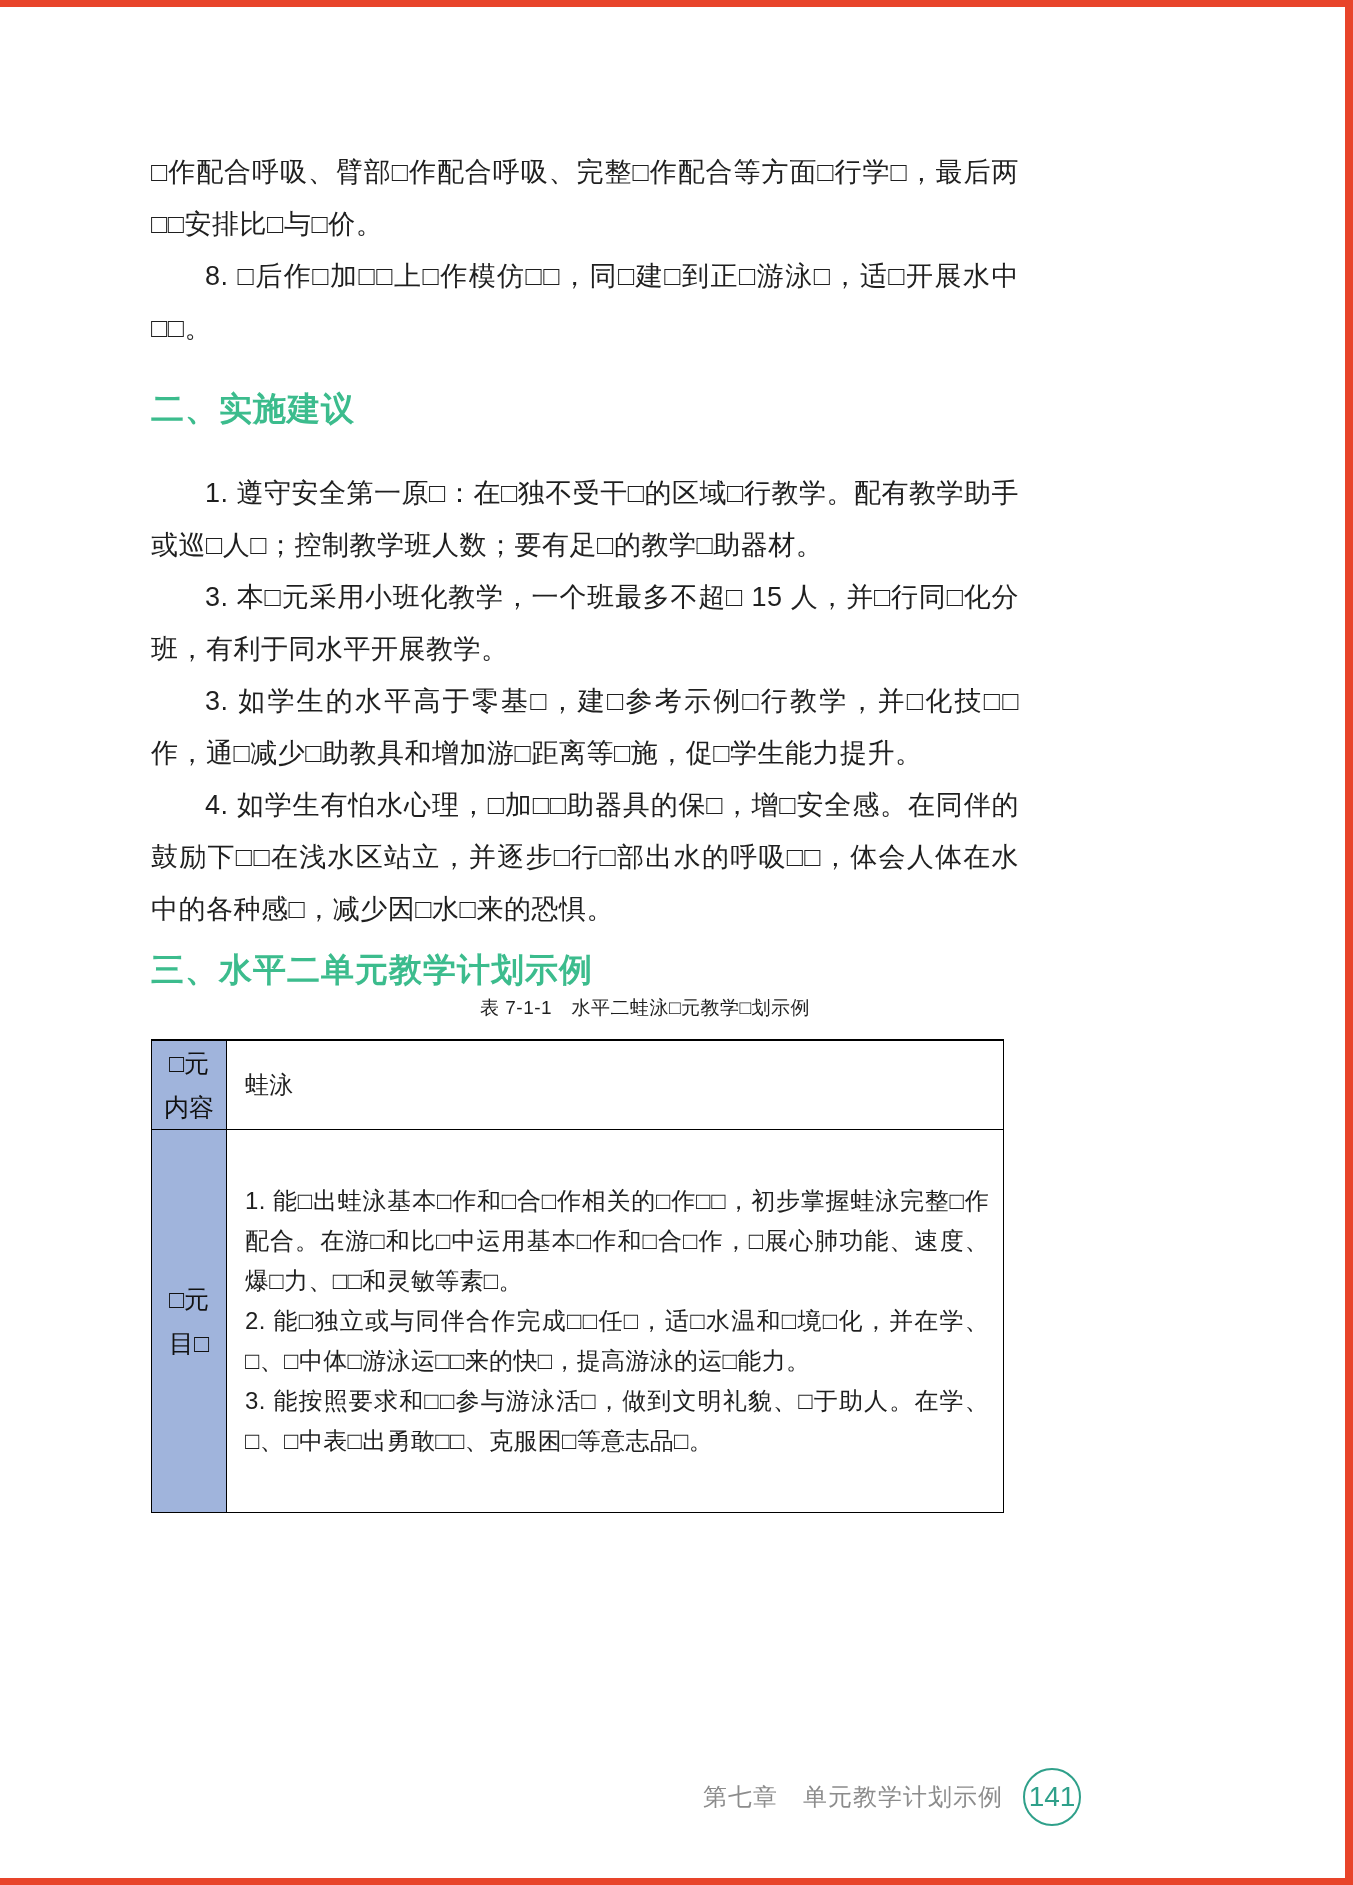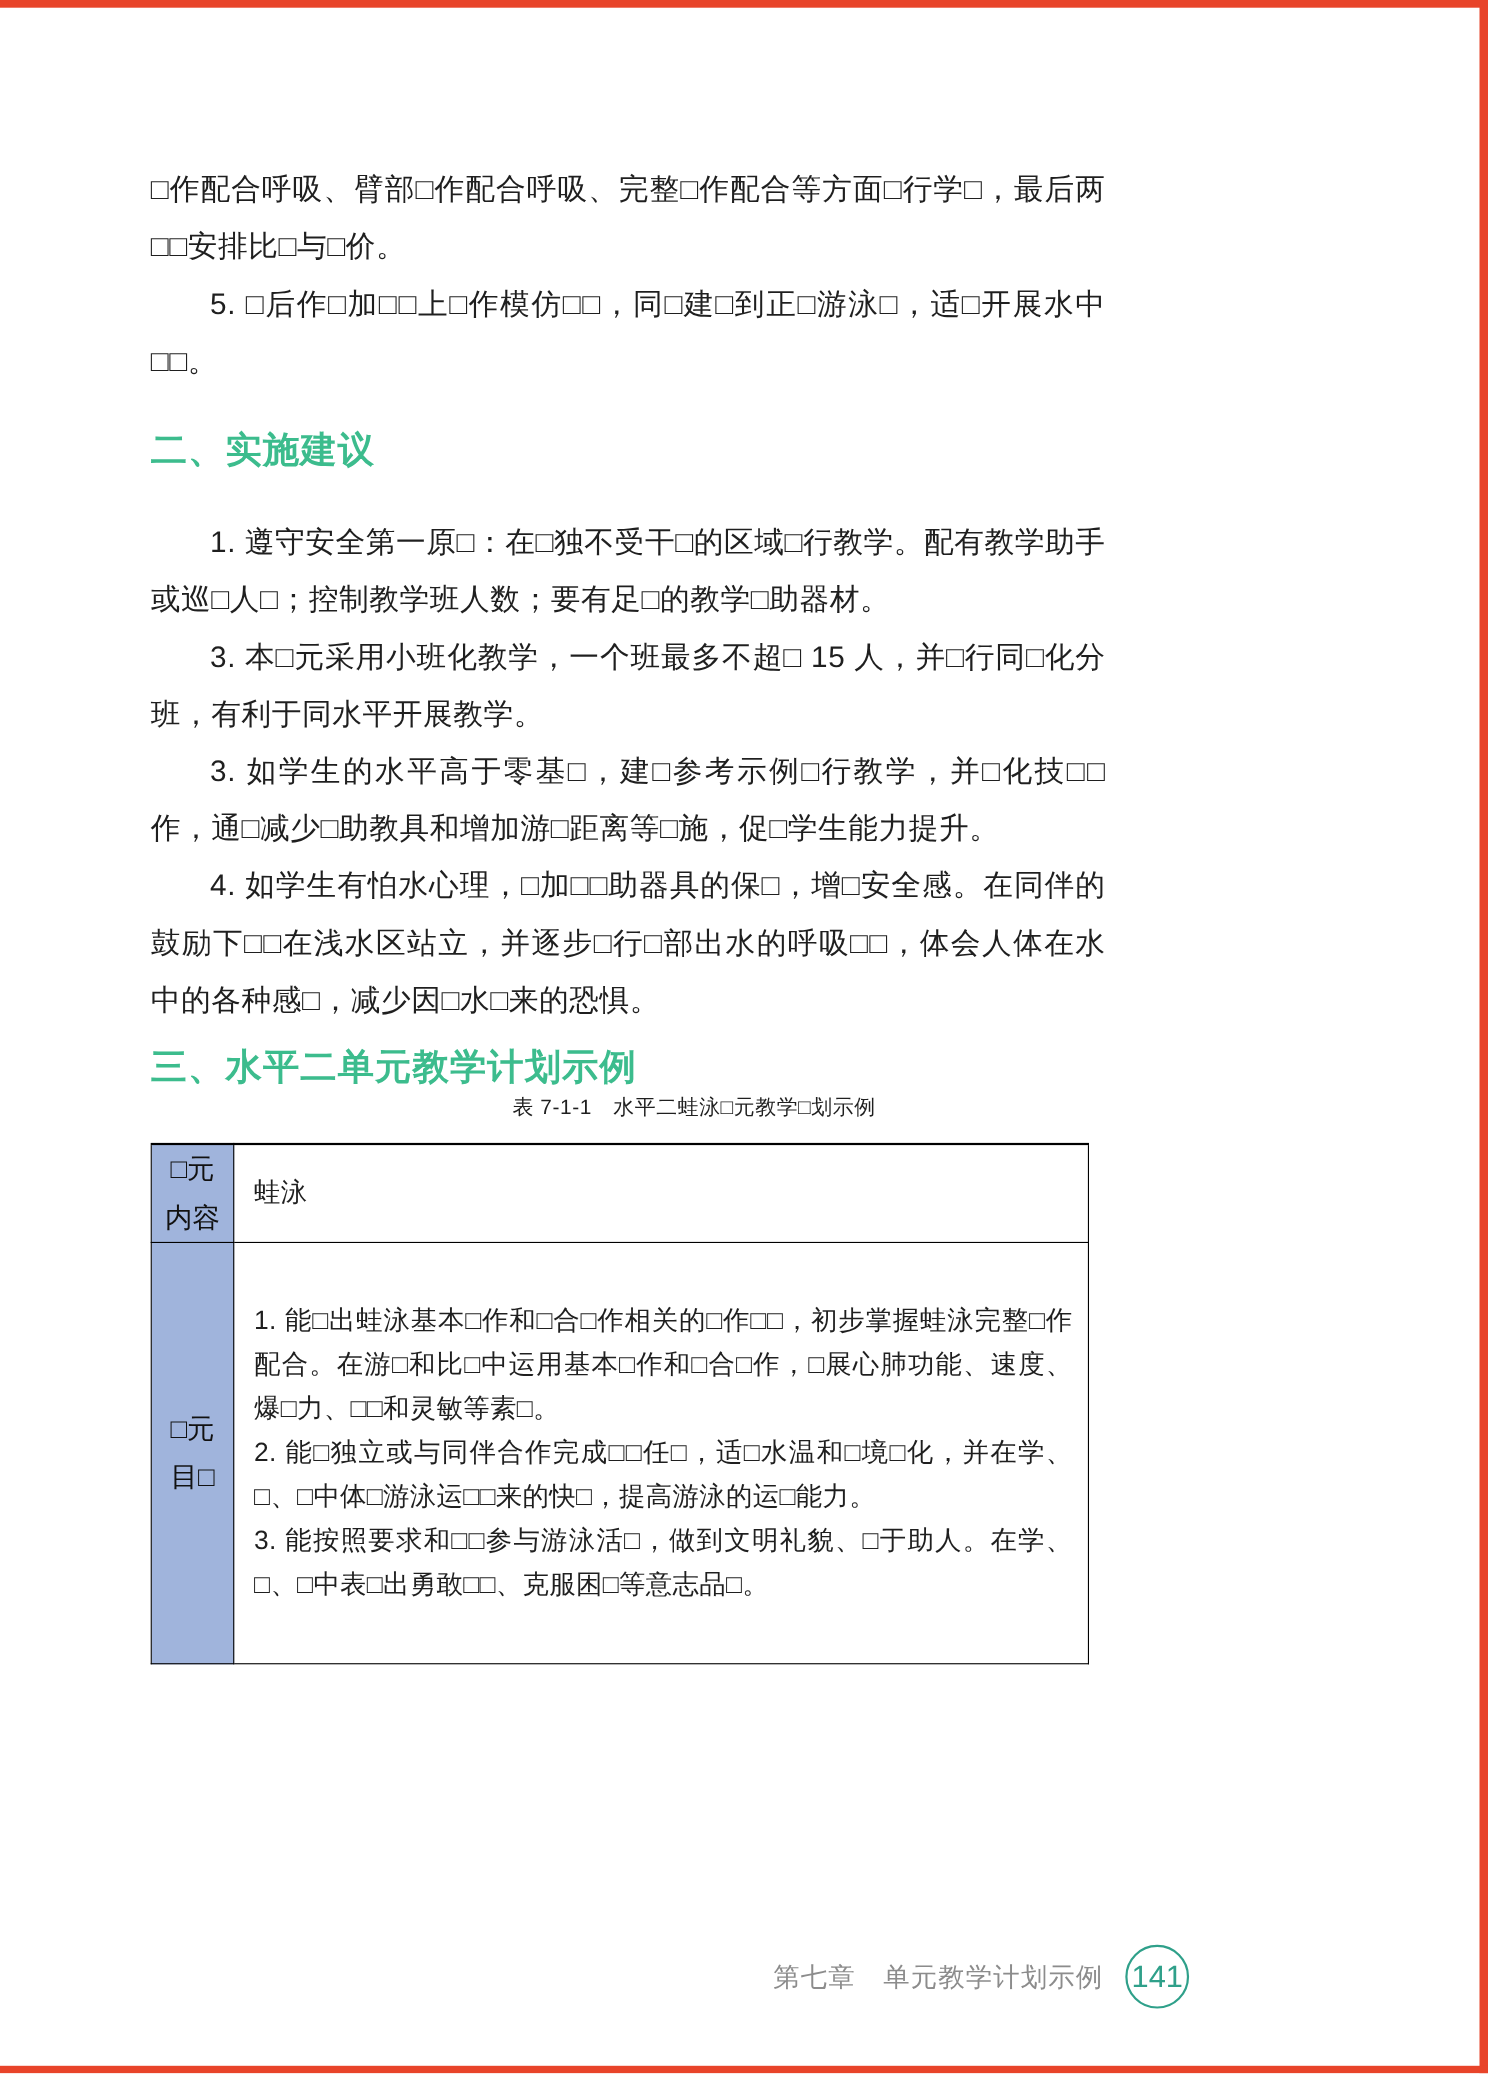--- a/index.html
+++ b/index.html
@@ -20,21 +20,21 @@
     overflow: hidden;
     font-family: "Liberation Sans", "DejaVu Sans", sans-serif;
     color: var(--text-black);
   }
   .edge-top    { position: absolute; top: 0; left: 0; width: 100%; height: 7px; background: var(--border-red); }
   .edge-right  { position: absolute; top: 0; right: 0; width: 8px; height: 100%; background: var(--border-red); }
   .edge-bottom { position: absolute; bottom: 0; left: 0; width: 100%; height: 7px; background: var(--border-red); }
 
   .content {
     position: absolute;
-    left: 137px;
+    left: 151px;
     top: 0;
     width: 868px;
     padding-top: 146px;
   }
   p.body {
     font-size: 27px;
     line-height: 52px;
     text-align: justify;
     color: var(--text-black);
     letter-spacing: 0.5px;
@@ -123,21 +123,21 @@
 <body>
 
 <div class="page">
   <div class="edge-top"></div>
   <div class="edge-right"></div>
   <div class="edge-bottom"></div>
 
   <div class="content">
 
     <p class="body">□作配合呼吸、臂部□作配合呼吸、完整□作配合等方面□行学□，最后两□□安排比□与□价。</p>
-    <p class="body indent">5. □后作□加□□上□作模仿□□，同□建□到正□游泳□，适□开展水中□□。</p>
+    <p class="body indent">8. □后作□加□□上□作模仿□□，同□建□到正□游泳□，适□开展水中□□。</p>
 
     <h2 class="section-heading h2-impl">二、实施建议</h2>
 
     <p class="body indent">1. 遵守安全第一原□：在□独不受干□的区域□行教学。配有教学助手或巡□人□；控制教学班人数；要有足□的教学□助器材。</p>
     <p class="body indent">3. 本□元采用小班化教学，一个班最多不超□ 15 人，并□行同□化分班，有利于同水平开展教学。</p>
     <p class="body indent">3. 如学生的水平高于零基□，建□参考示例□行教学，并□化技□□作，通□减少□助教具和增加游□距离等□施，促□学生能力提升。</p>
     <p class="body indent">4. 如学生有怕水心理，□加□□助器具的保□，增□安全感。在同伴的鼓励下□□在浅水区站立，并逐步□行□部出水的呼吸□□，体会人体在水中的各种感□，减少因□水□来的恐惧。</p>
 
     <h2 class="section-heading h2-examples">三、水平二单元教学计划示例</h2>
 

